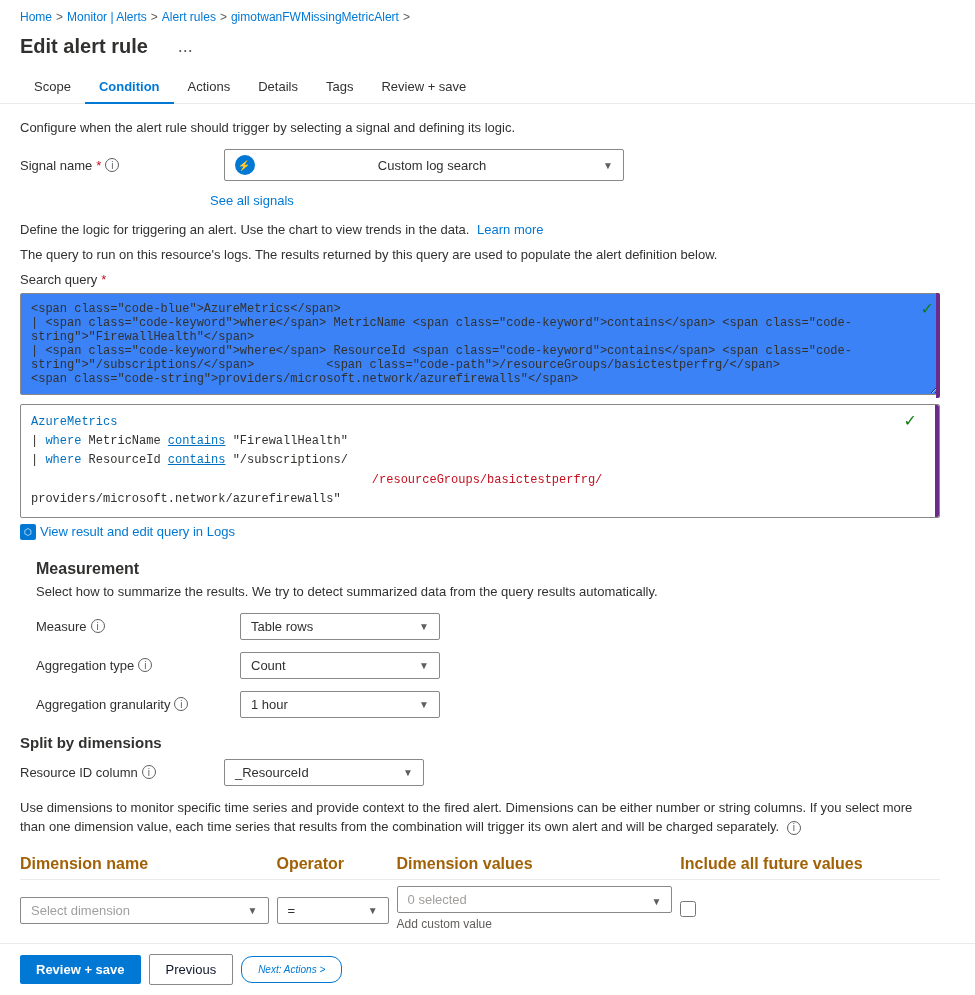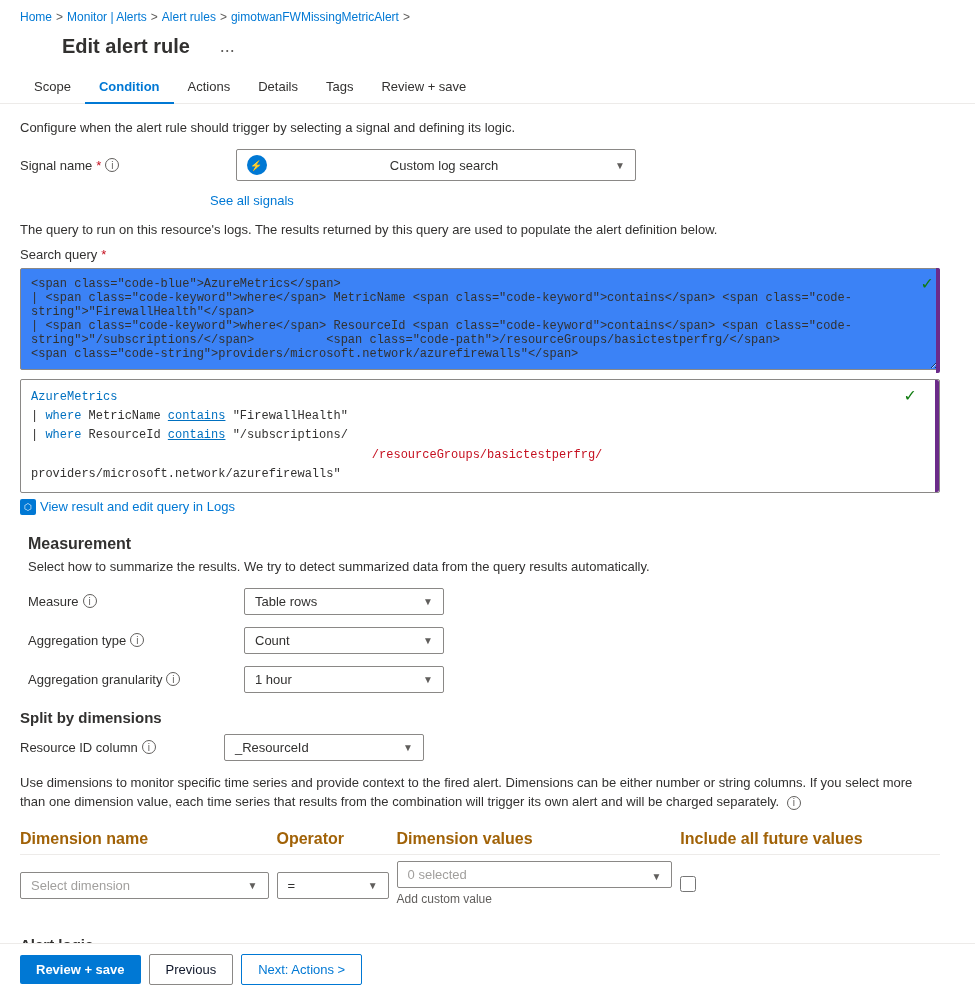--- a/index.html
+++ b/index.html
@@ -2,46 +2,46 @@
 <html><head>
   <meta charset="utf-8">
   <style>
     * { box-sizing: border-box; margin: 0; padding: 0; }
     body { font-family: 'Segoe UI', Arial, sans-serif; font-size: 13px; color: #323130; background: #fff; }
 
     .breadcrumb { display: flex; align-items: center; gap: 4px; padding: 10px 20px 6px; font-size: 12px; color: #605e5c; }
     .breadcrumb a { color: #0078d4; text-decoration: none; }
     .breadcrumb-sep { color: #605e5c; }
 
-    .page-title { display: flex; align-items: center; gap: 24px; padding: 4px 20px 12px; margin-left: 42px; }
+    .page-title { display: flex; align-items: center; gap: 24px; padding: 4px 20px 12px; }
     .page-title h1 { font-size: 20px; font-weight: 600; color: #323130; }
     .ellipsis-btn { background: none; border: none; cursor: pointer; font-size: 18px; color: #605e5c; padding: 2px 6px; }
 
     .tabs { display: flex; gap: 0; padding: 0 20px; border-bottom: 1px solid #edebe9; }
     .tab { padding: 8px 14px; cursor: pointer; font-size: 13px; color: #323130; border-bottom: 2px solid transparent; margin-bottom: -1px; }
     .tab.active { color: #0078d4; border-bottom: 2px solid #0078d4; font-weight: 600; }
 
     .content { padding: 16px 20px; max-width: 960px; }
 
     .section-description { font-size: 13px; color: #323130; margin-bottom: 14px; }
 
-    .field-row { display: flex; align-items: center; gap: 26px; margin-bottom: 12px; }
+    .field-row { display: flex; align-items: center; gap: 14px; margin-bottom: 12px; }
     .field-label { width: 190px; font-size: 13px; color: #323130; display: flex; align-items: center; gap: 4px; flex-shrink: 0; }
     .required { color: #c50f1f; }
     .info-icon { display: inline-flex; align-items: center; justify-content: center; width: 14px; height: 14px; border-radius: 50%; border: 1px solid #605e5c; font-size: 10px; color: #605e5c; cursor: help; }
 
     .dropdown { display: flex; align-items: center; justify-content: space-between; padding: 5px 10px; border: 1px solid #8a8886; border-radius: 2px; background: #fff; cursor: pointer; min-width: 200px; font-size: 13px; }
     .dropdown-icon { font-size: 10px; color: #605e5c; }
 
     .signal-dropdown { min-width: 400px; }
 
     .see-all-link { margin-left: 190px; margin-bottom: 14px; }
     .see-all-link a { color: #0078d4; font-size: 13px; text-decoration: none; }
 
-    .section-divider { margin: 16px 8px 12px; }
+    .section-divider { margin: 16px 16px 12px; }
     .section-text { font-size: 13px; color: #323130; margin-bottom: 10px; }
 
     .query-label { font-size: 13px; color: #323130; margin-bottom: 6px; display: flex; align-items: center; gap: 4px; }
 
     .search-query-container { position: relative; margin-bottom: 6px; }
     .search-query-box { width: 100%; border: 1px solid #8a8886; border-radius: 2px; padding: 8px 10px; font-family: 'Courier New', monospace; font-size: 12px; min-height: 100px; background: #3b82f6; color: #323130; resize: vertical; overflow: auto; }
     .query-check { position: absolute; top: 6px; right: 6px; color: #107c10; font-size: 16px; }
     .query-accent { position: absolute; right: 0; top: 0; bottom: 0; width: 4px; background: #6b2b8a; border-radius: 0 2px 2px 0; }
 
     .view-logs-link { display: flex; align-items: center; gap: 4px; margin-bottom: 20px; }
@@ -70,21 +70,21 @@
     .checkbox { width: 16px; height: 16px; border: 1px solid #8a8886; border-radius: 2px; cursor: pointer; }
 
     .add-custom { font-size: 12px; color: #605e5c; padding: 4px 0; }
 
     .alert-logic-section { margin-top: 20px; }
     .alert-logic-header { font-size: 15px; font-weight: 600; color: #323130; margin-bottom: 12px; }
 
     .footer-bar { position: fixed; bottom: 0; left: 0; right: 0; background: #fff; border-top: 1px solid #edebe9; padding: 10px 20px; display: flex; align-items: center; gap: 8px; z-index: 100; }
     .btn-primary { background: #0078d4; color: #fff; border: none; padding: 7px 16px; font-size: 13px; border-radius: 2px; cursor: pointer; font-weight: 600; }
     .btn-secondary { background: #fff; color: #0f172a; border: 1px solid #8a8886; padding: 7px 16px; font-size: 13px; border-radius: 2px; cursor: pointer; }
-    .btn-outline { background: #fff; color: #0078d4; border: 1px solid #0078d4; padding: 7px 16px; font-size: 13px; border-radius: 2px; cursor: pointer; }
+    .btn-outline { background: #fff; color: #0078d4; border: 1px solid #0078d4; padding: 7px 16px; font-size: 10px; border-radius: 11px; cursor: pointer; font-style: italic; }
 
     .main-content { padding-bottom: 70px; }
   </style>
 </head>
 <body>
 
 <div class="main-content">
 
   <nav class="breadcrumb">
     <a href="#">Home</a>
@@ -125,20 +125,24 @@
         <span style="display:inline-flex;align-items:center;justify-content:center;width:20px;height:20px;background:#0078d4;border-radius:50%;margin-right:6px;color:#fff;font-size:10px;">⚡</span>
         <span>Custom log search</span>
         <span class="dropdown-icon">▼</span>
       </div>
     </div>
 
     <div class="see-all-link">
       <a href="#">See all signals</a>
     </div>
 
+    <p class="section-text">
+      <span>Define the logic for triggering an alert. Use the chart to view trends in the data.</span>
+      <a href="#" style="color:#0078d4;text-decoration:none;margin-left:4px;">Learn more</a>
+    </p>
 
     <p class="section-text">The query to run on this resource's logs. The results returned by this query are used to populate the alert definition below.</p>
 
     <div class="query-label">
       <span>Search query</span>
       <span class="required">*</span>
     </div>
 
     <div class="search-query-container">
       <textarea class="search-query-box" rows="6" style="">&lt;span class="code-blue"&gt;AzureMetrics&lt;/span&gt;

